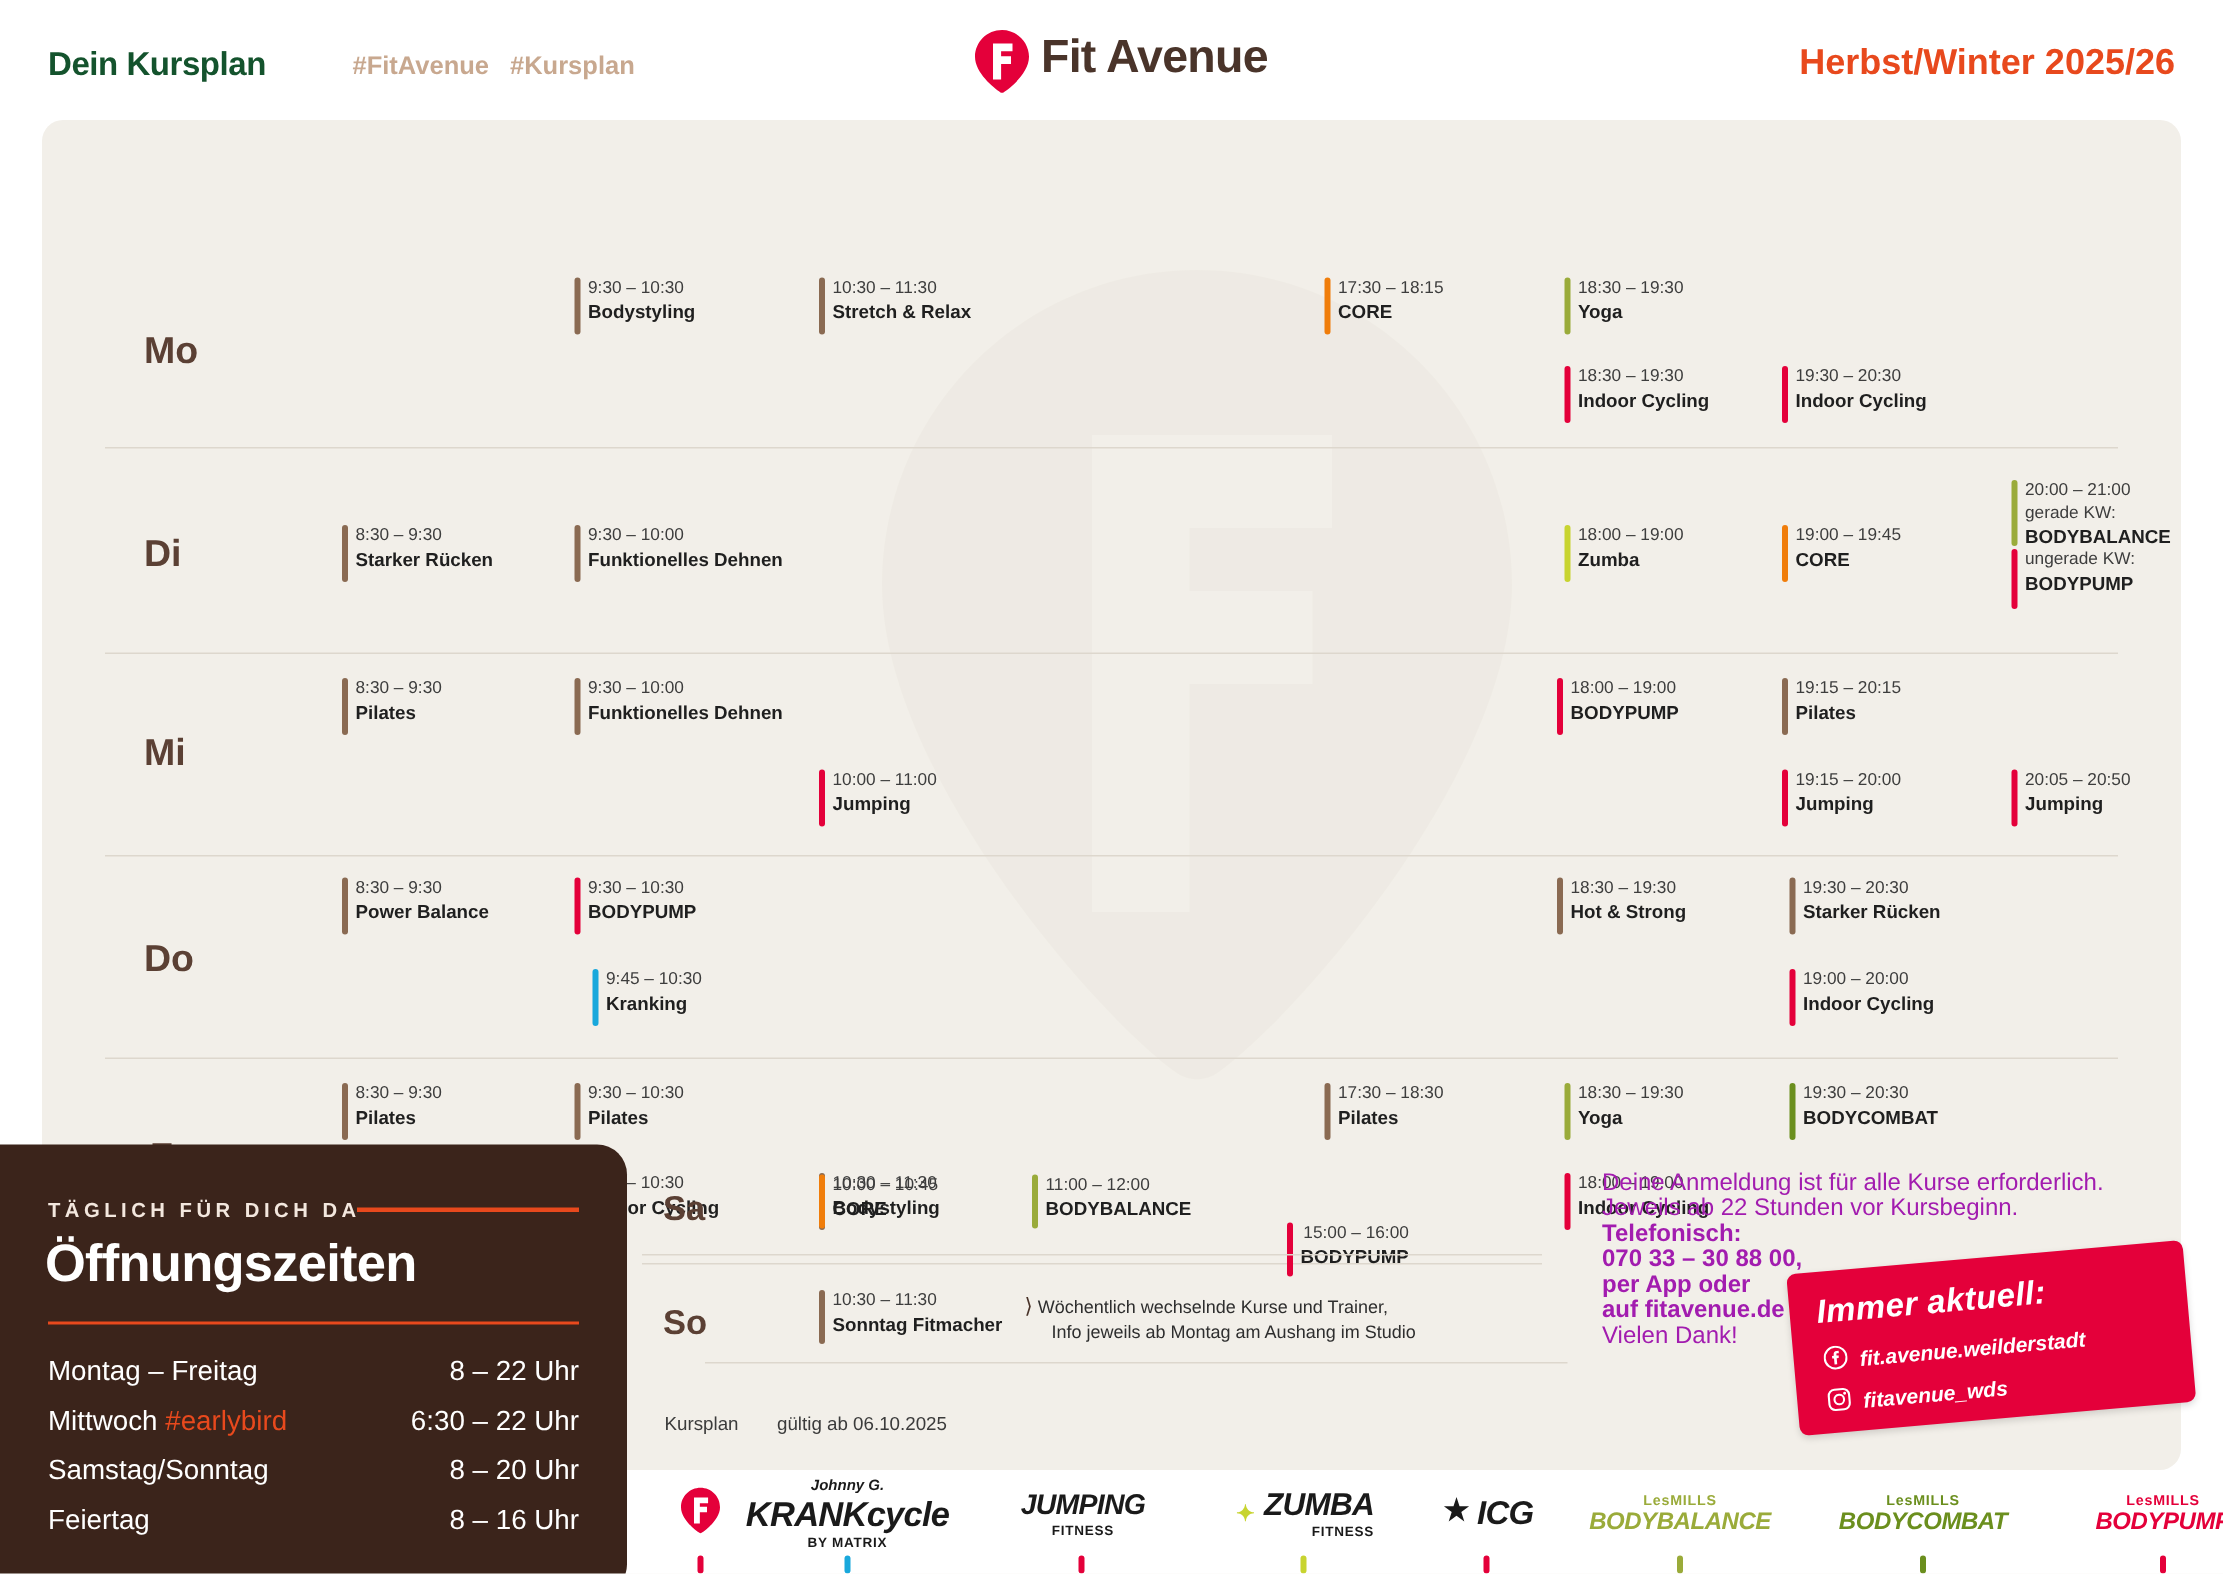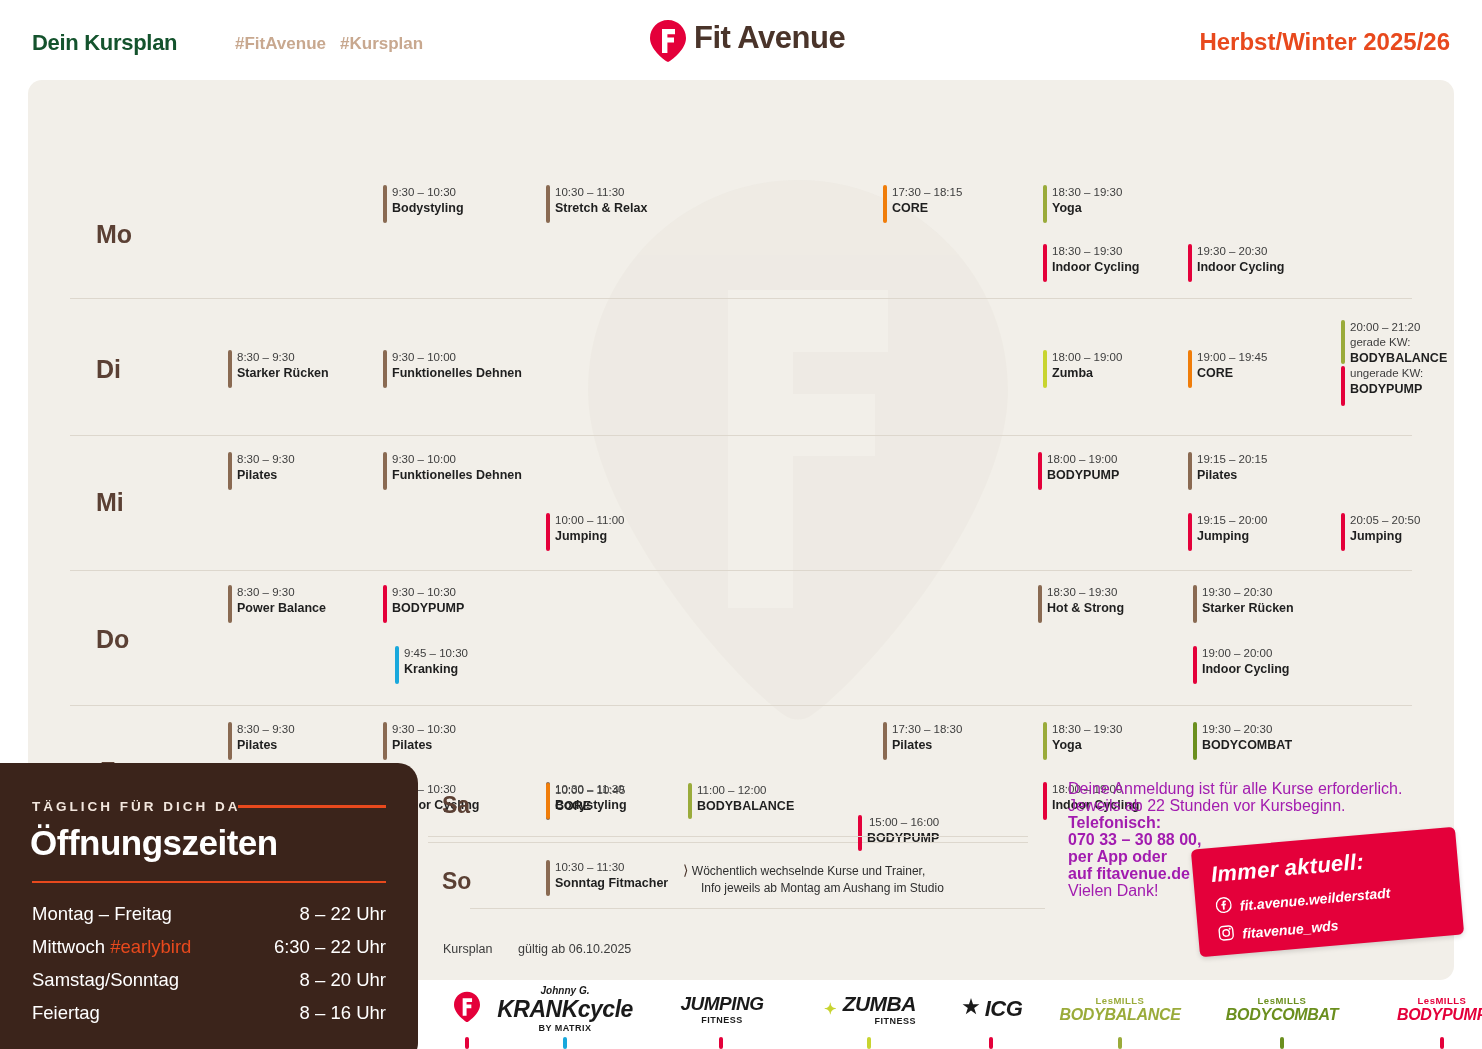--- a/index.html
+++ b/index.html
@@ -159,21 +159,21 @@
         <div class="name">Zumba</div>
       </div>
       <div class="cls" style="left:1160px; top:270px;">
         <span class="bar" style="background:#f07d0a; height:38px;"></span>
         <div class="time">19:00 – 19:45</div>
         <div class="name">CORE</div>
       </div>
       <div class="cls" style="left:1313px; top:240px;">
         <span class="bar" style="background:#9aab3a; height:44px; top:0;"></span>
         <span class="bar" style="background:#e4003a; height:40px; top:46px;"></span>
-        <div class="time">20:00 – 21:20</div>
+        <div class="time">20:00 – 21:00</div>
         <div class="sub">gerade KW:</div>
         <div class="name">BODYBALANCE</div>
         <div class="sub">ungerade KW:</div>
         <div class="name">BODYPUMP</div>
       </div>
     </div>
     <div class="row-sep" style="top:355px;"></div>
 
     <div>
       <div class="day-label" style="left:68px; top:408px;">Mi</div>

